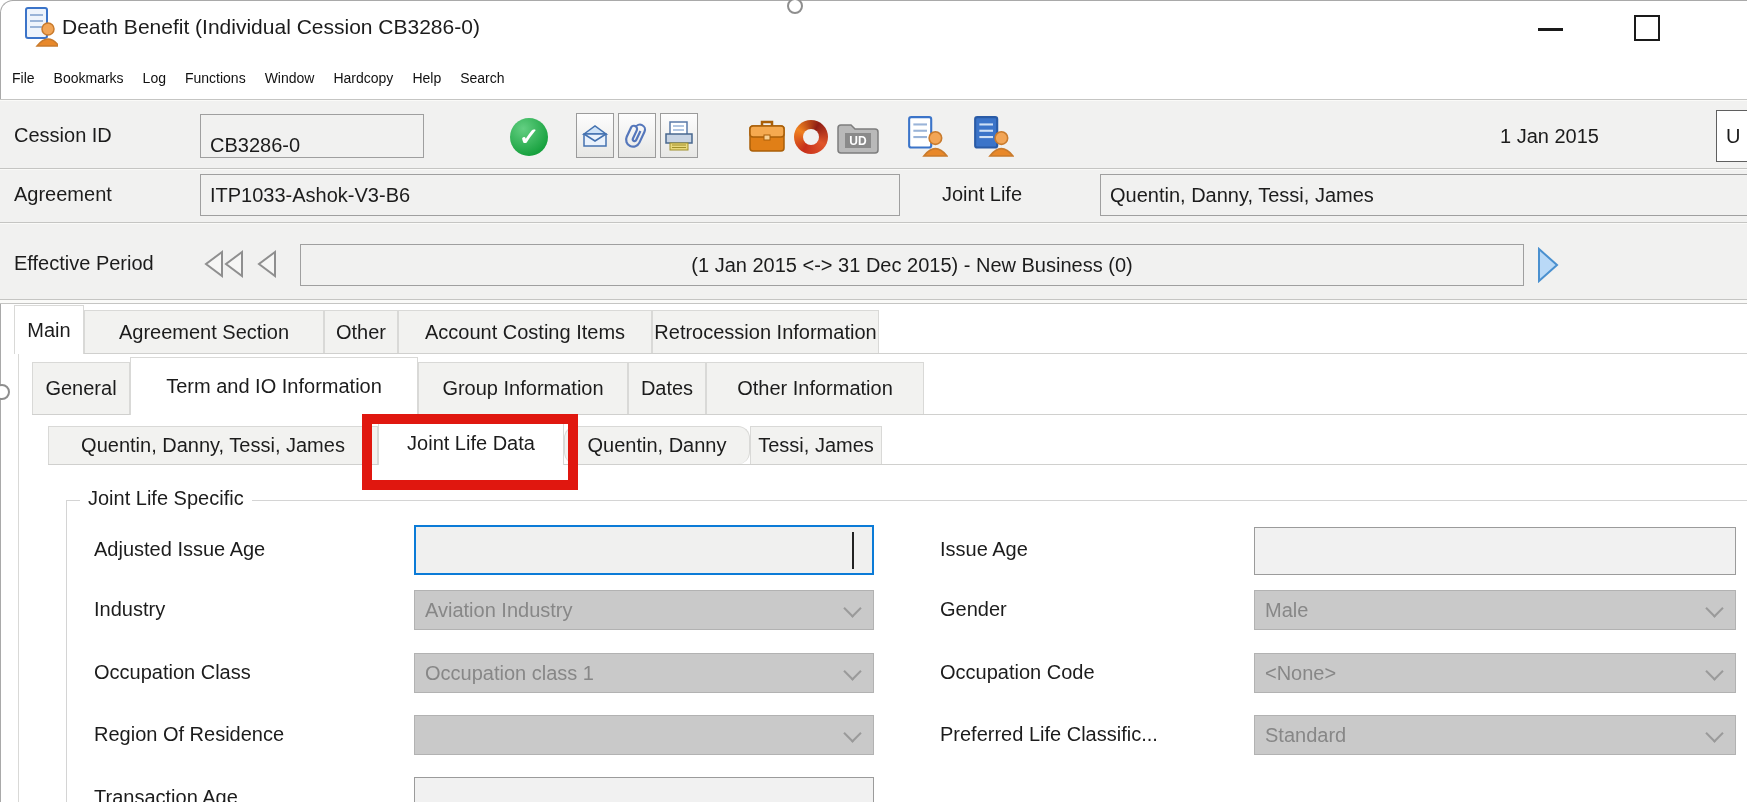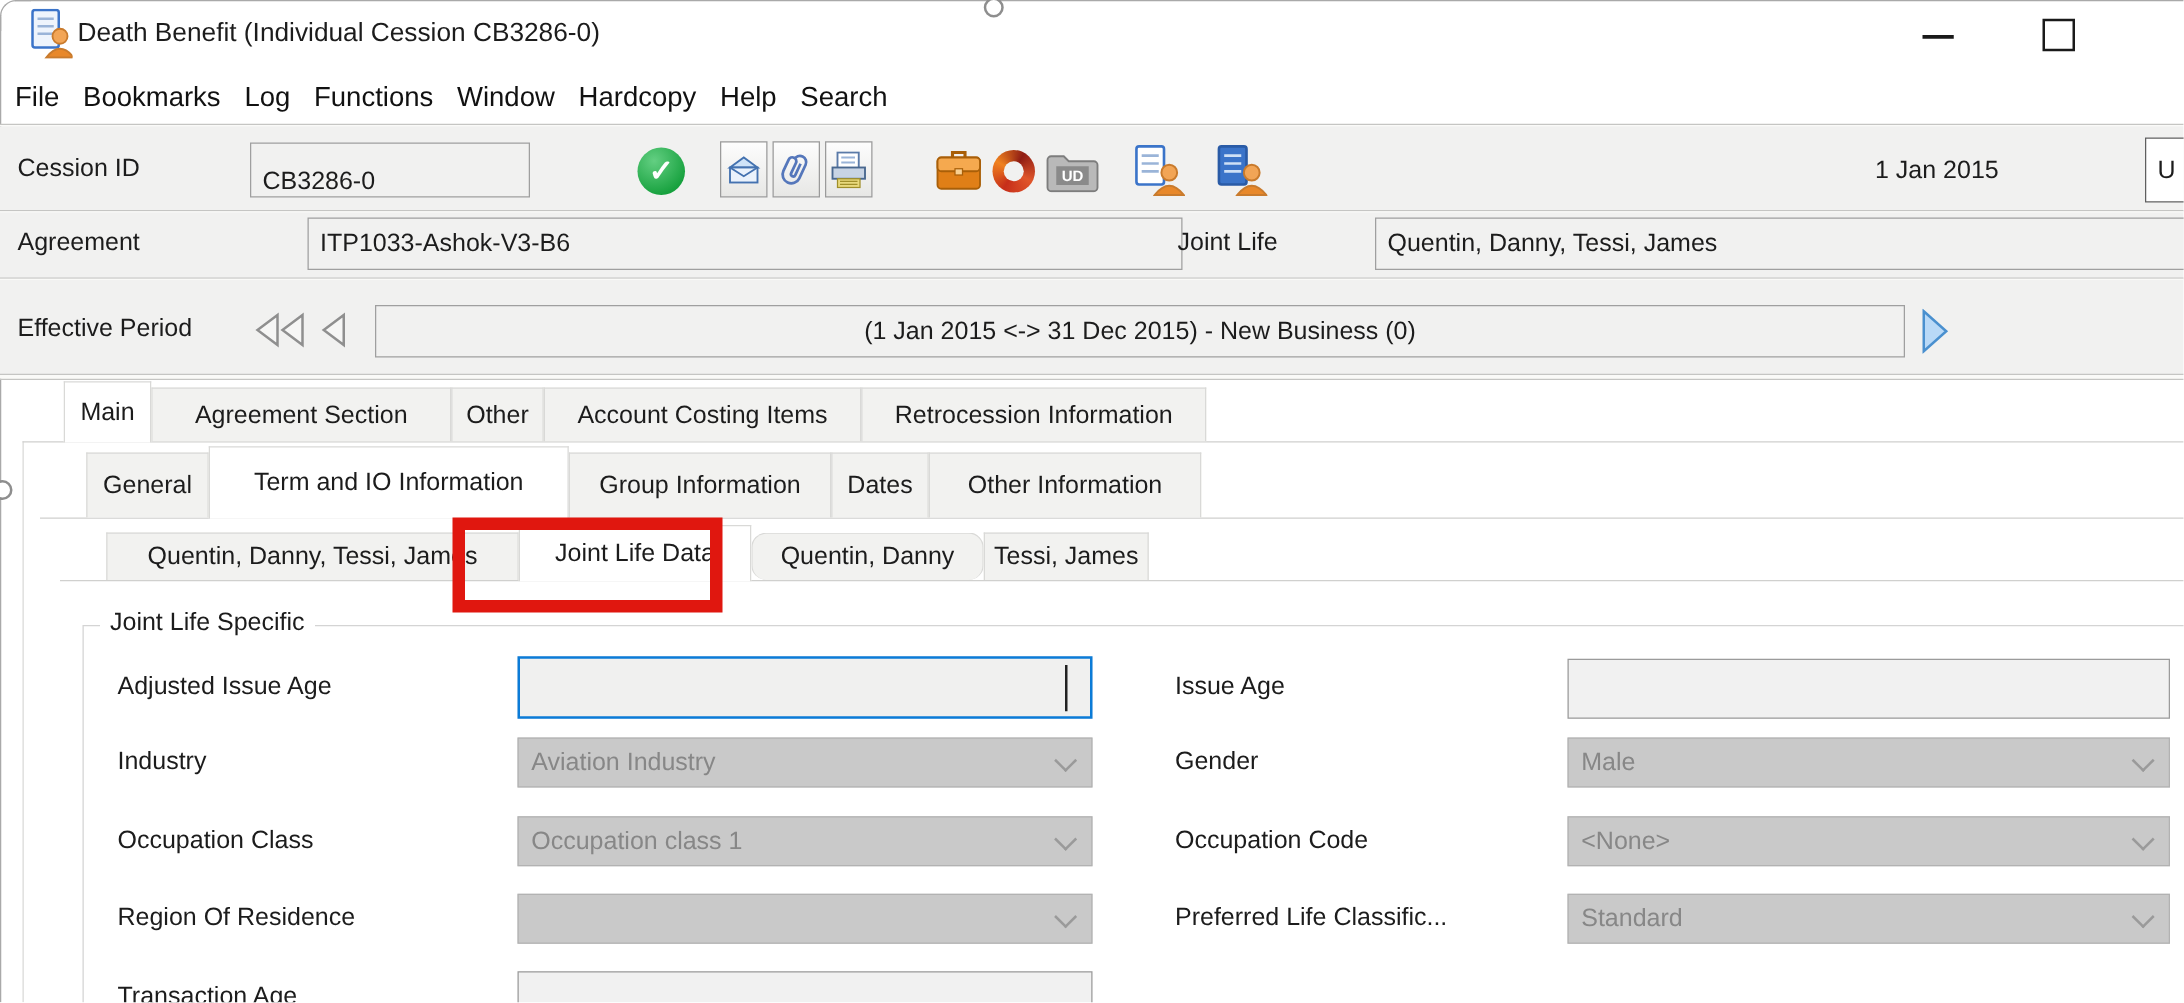--- a/index.html
+++ b/index.html
@@ -16,25 +16,25 @@
   .dd{position:absolute;box-sizing:border-box;background:#c9c9c9;border:1px solid #b2b2b2;
       font-size:20px;color:#878787;display:flex;align-items:center;padding:0 10px;
       white-space:nowrap;overflow:hidden;}
   .chev{position:absolute;right:14px;top:50%;width:11px;height:11px;margin-top:-8px;
         border-right:2px solid #9a9a9a;border-bottom:2px solid #9a9a9a;transform:rotate(45deg);}
   .sep{position:absolute;left:0;width:1747px;height:1px;background:#c5c5c3;}
   .sepw{position:absolute;left:0;width:1747px;height:1px;background:#fafaf8;}
   .band{position:absolute;left:0;width:1747px;background:#f1f1f0;}
   .tab{position:absolute;box-sizing:border-box;background:#f2f2f0;border:1px solid #d9d9d7;
        border-bottom:none;display:flex;align-items:center;justify-content:center;
-       font-size:20px;color:#1c1c1c;white-space:nowrap;z-index:2;margin-left:37px;}
+       font-size:20px;color:#1c1c1c;white-space:nowrap;z-index:2;}
   .tab.active{background:#ffffff;z-index:3;}
   .pline{position:absolute;height:1px;background:#d0d0ce;z-index:1;}
   .vline{position:absolute;width:1px;background:#d9d9d7;}
-  .menu-item{font-size:22px;color:#111;}
+  .menu-item{font-size:14px;color:#111;}
   .handle{position:absolute;width:16px;height:16px;border-radius:50%;background:#fff;
           border:2px solid #8e8e8e;box-sizing:border-box;z-index:7;}
   .check{position:absolute;width:38px;height:38px;border-radius:50%;
          background:radial-gradient(circle at 35% 28%,#63cf82,#17a13e 75%);
          display:flex;align-items:center;justify-content:center;}
   .check::after{content:"\2713";color:#fff;font-size:24px;font-weight:bold;}
   .tbtn{position:absolute;width:38px;height:45px;box-sizing:border-box;border:1px solid #9b9b9b;
         background:linear-gradient(#fdfdfd,#e7e7e5);display:flex;align-items:center;justify-content:center;}
   .swirl{position:absolute;width:34px;height:34px;border-radius:50%;
          background:conic-gradient(from 210deg,#c62e1a,#f0821f,#8f1d14,#e0552a,#c62e1a);}
@@ -153,21 +153,21 @@
     <circle cx="28" cy="22" r="6" fill="#f2a556" stroke="#c97b2d" stroke-width="1.5"></circle>
     <path d="M17 39 q11 -14 22 0 z" fill="#e8882a" stroke="#c97b2d" stroke-width="1.5"></path>
   </svg>
 
   <div class="lbl" style="left:1500px;top:125px;width:200px;text-align:left;">1 Jan 2015</div>
   <div class="inp white" style="left:1716px;top:110px;width:44px;height:52px;">
     <span>U</span>
   </div>
 
   <div class="lbl" style="left:14px;top:183px;">Agreement</div>
-  <div class="inp" style="left:200px;top:174px;width:700px;height:42px;margin-left:46px;">
+  <div class="inp" style="left:200px;top:174px;width:700px;height:42px;">
     <span>ITP1033-Ashok-V3-B6</span>
   </div>
   <div class="lbl" style="left:942px;top:183px;">Joint Life</div>
   <div class="inp" style="left:1100px;top:174px;width:652px;height:42px;">
     <span>Quentin, Danny, Tessi, James</span>
   </div>
 
   <div class="lbl" style="left:14px;top:252px;">Effective Period</div>
   <svg class="abs" style="left:202px;top:249px;" width="44" height="30" viewBox="0 0 44 30">
     <polygon points="20,3 4,15 20,27" fill="#f6f6f5" stroke="#8f8f8f" stroke-width="2"></polygon>
@@ -181,21 +181,21 @@
   </div>
   <svg class="abs" style="left:1536px;top:247px;" width="24" height="36" viewBox="0 0 24 36">
     <polygon points="3,2 21,18 3,34" fill="#b9d9f7" stroke="#4a90cf" stroke-width="2"></polygon>
   </svg>
 
   <div class="pline" style="left:18px;top:353px;width:1729px;"></div>
   <div class="tab active" style="left:14px;top:305px;width:70px;height:49px;">Main</div>
   <div class="tab" style="left:84px;top:310px;width:240px;height:43px;">Agreement Section</div>
   <div class="tab" style="left:324px;top:310px;width:74px;height:43px;">Other</div>
   <div class="tab" style="left:398px;top:310px;width:254px;height:43px;">Account Costing Items</div>
-  <div class="tab" style="left:652px;top:310px;width:276px;height:43px;">Retrocession Information</div>
+  <div class="tab" style="left:652px;top:310px;width:227px;height:43px;">Retrocession Information</div>
   <div class="vline" style="left:18px;top:353px;height:449px;"></div>
 
   <div class="pline" style="left:32px;top:414px;width:1715px;"></div>
   <div class="tab" style="left:32px;top:362px;width:98px;height:52px;">General</div>
   <div class="tab active" style="left:130px;top:357px;width:288px;height:58px;">Term and IO Information</div>
   <div class="tab" style="left:418px;top:362px;width:210px;height:52px;">Group Information</div>
   <div class="tab" style="left:628px;top:362px;width:78px;height:52px;">Dates</div>
   <div class="tab" style="left:706px;top:362px;width:218px;height:52px;">Other Information</div>
 
   <div class="pline" style="left:48px;top:464px;width:1699px;"></div>

